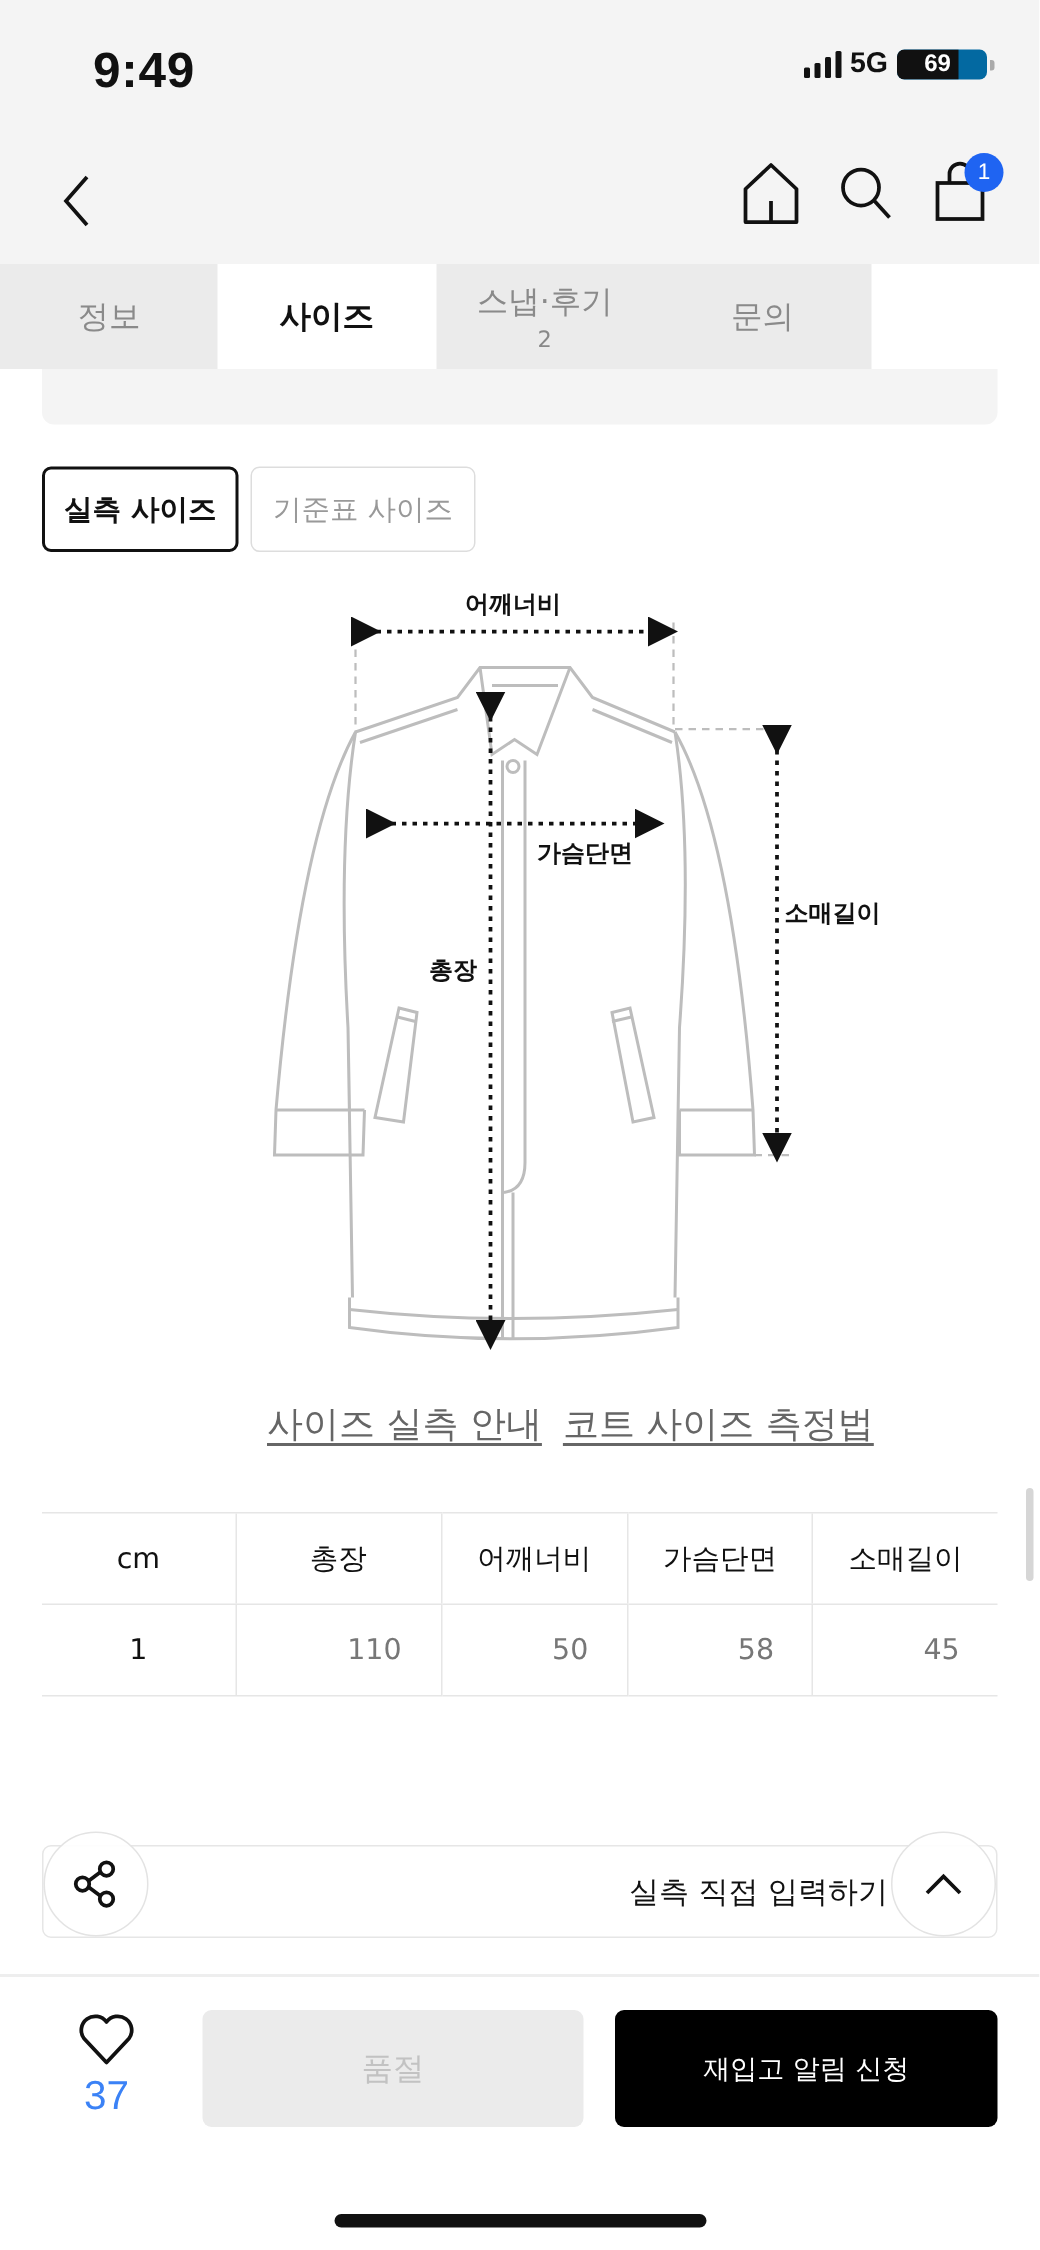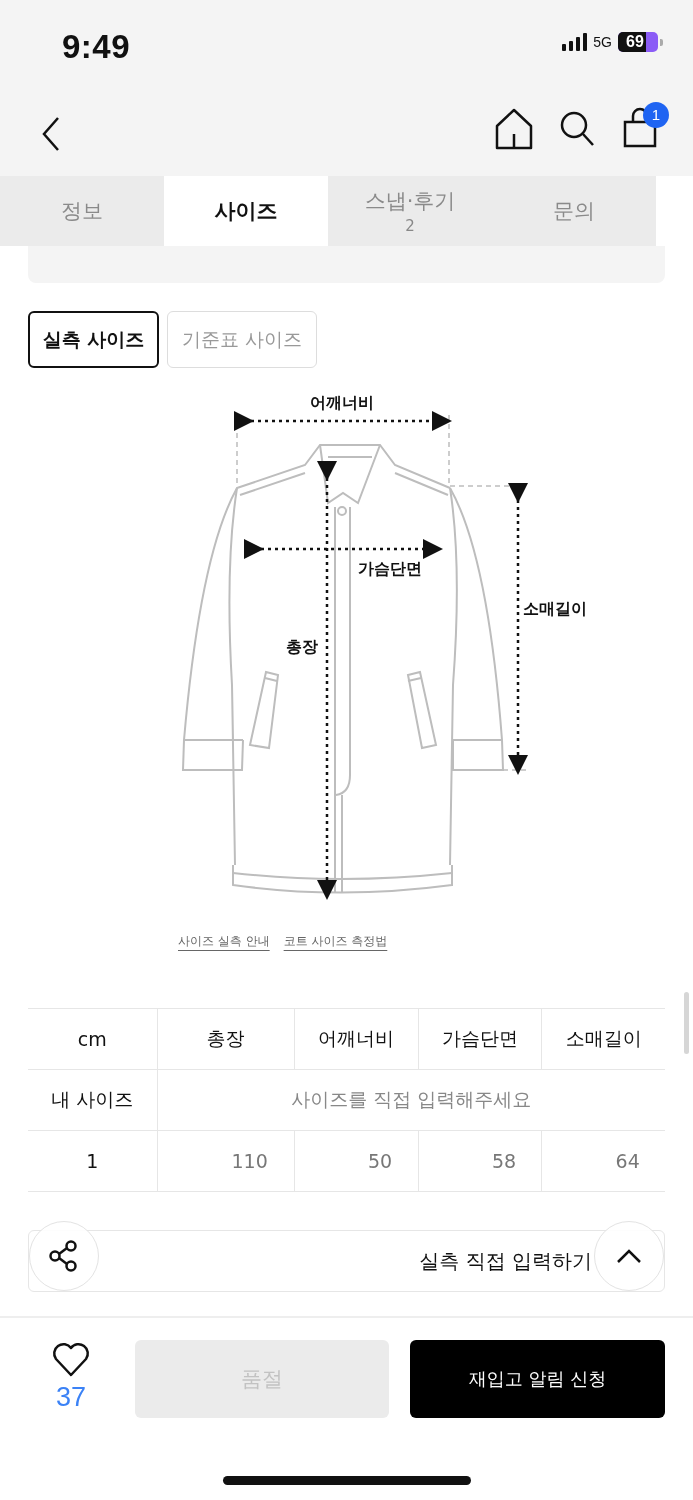--- a/index.html
+++ b/index.html
@@ -11,48 +11,48 @@
     position: relative;
   }
   .status-bar {
     position: absolute; left: 0; top: 0; width: 693px; height: 90px;
     background: #f4f4f4;
   }
   .status-time { position: absolute; left: 62px; top: 28px; font-size: 33px; font-weight: bold; letter-spacing: 0.5px; font-family: "Liberation Sans", sans-serif; }
   .status-right { position: absolute; right: 30px; top: 32px; display: flex; align-items: center; gap: 6px; }
   .signal { display: flex; align-items: flex-end; gap: 3px; height: 18px; }
   .signal span { width: 4px; background: #111; border-radius: 1px; display: block; }
-  .net { font-size: 14px; font-weight: 400; font-family: "Liberation Sans", sans-serif; }
-  .battery { position: relative; width: 40px; height: 20px; border-radius: 5px; background: #8b5cf6; overflow: hidden; }
+  .net { font-size: 19px; font-weight: 700; font-family: "Liberation Sans", sans-serif; }
+  .battery { position: relative; width: 60px; height: 20px; border-radius: 5px; background: #0369a1; overflow: hidden; }
   .battery .fill { position: absolute; left: 0; top: 0; bottom: 0; width: 69%; background: #111; }
   .battery .txt { position: absolute; left: 0; right: 6px; top: 0; line-height: 20px; text-align: center; color: #fff; font-size: 16px; font-weight: bold; font-family: "Liberation Sans", sans-serif; }
   .battery-tip { width: 3px; height: 7px; background: #aaa; border-radius: 0 2px 2px 0; margin-left: -4px; }
 
   .nav-bar { position: absolute; left: 0; top: 90px; width: 693px; height: 86px; background: #f4f4f4; }
   .nav-back { position: absolute; left: 36px; top: 18px; width: 36px; height: 44px; cursor: pointer; }
   .nav-icons { position: absolute; right: 30px; top: 16px; display: flex; gap: 22px; align-items: center; }
   .nav-icon { width: 42px; height: 44px; position: relative; cursor: pointer; }
   .cart-badge { position: absolute; right: -6px; top: -4px; width: 26px; height: 26px; border-radius: 50%; background: #1f64f2; color: #fff; font-size: 15px; line-height: 26px; text-align: center; font-family: "Liberation Sans", sans-serif; }
 
-  .tabs { position: absolute; left: 0; top: 176px; width: 656px; height: 70px; background: #ebebeb; display: flex; }
+  .tabs { position: absolute; left: 0; top: 176px; width: 581px; height: 70px; background: #ebebeb; display: flex; }
   .tab { flex: 1; display: flex; flex-direction: column; align-items: center; justify-content: center; font-size: 21px; color: #8a8a8a; cursor: pointer; }
   .tab.active { background: #fff; color: #111; font-weight: bold; }
   .tab .count { font-size: 15px; color: #888; margin-top: 2px; }
 
   .gray-box { position: absolute; left: 28px; top: 246px; width: 637px; height: 37px; background: #f4f4f4; border-radius: 0 0 8px 8px; }
 
   .size-toggle { position: absolute; left: 28px; top: 311px; display: flex; gap: 8px; }
   .toggle-btn { height: 57px; padding: 0 12px; border-radius: 6px; font-size: 19px; display: flex; align-items: center; cursor: pointer; background: #fff; }
   .toggle-btn.active { border: 2px solid #111; color: #111; font-weight: bold; width: 131px; justify-content: center; }
   .toggle-btn.inactive { border: 1.5px solid #ddd; color: #999; width: 150px; justify-content: center; }
 
   .diagram { position: absolute; left: 170px; top: 385px; width: 440px; height: 520px; }
   .diagram-label { position: absolute; font-size: 16px; font-weight: bold; color: #111; }
 
-  .guide-links { position: absolute; top: 933px; left: 178px; display: flex; gap: 14px; font-size: 12px; }
+  .guide-links { position: absolute; top: 933px; left: 178px; display: flex; gap: 14px; font-size: 24px; }
   .guide-links a { color: #666; text-decoration: underline; text-underline-offset: 5px; cursor: pointer; }
 
   .size-table { position: absolute; left: 28px; top: 1008px; width: 637px; border-collapse: collapse; font-size: 19px; }
   .size-table td { height: 61px; text-align: center; border-top: 1.5px solid #e6e6e6; border-bottom: 1.5px solid #e6e6e6; border-left: 1.5px solid #e6e6e6; }
   .size-table td:first-child { border-left: none; color: #111; width: 129px; }
   .size-table .hdr td { color: #111; }
   .size-table .val { color: #777; padding-left: 48px; }
   .size-table .placeholder { color: #888; cursor: pointer; }
 
   .scrollbar { position: absolute; right: 4px; top: 992px; width: 5px; height: 62px; border-radius: 3px; background: #d6d6d6; }
@@ -216,29 +216,25 @@
 <table class="size-table">
   <tbody>
       <tr class="hdr">
     <td>cm</td>
     <td>총장</td>
     <td>어깨너비</td>
     <td>가슴단면</td>
     <td>소매길이</td>
   </tr>
   <tr>
-    <td>내 사이즈</td>
-    <td colspan="4" class="placeholder">사이즈를 직접 입력해주세요</td>
-  </tr>
-  <tr>
     <td>1</td>
     <td class="val">110</td>
     <td class="val">50</td>
     <td class="val">58</td>
-    <td class="val">64</td>
+    <td class="val">45</td>
   </tr>
 </tbody>
   </table>
 
 <div class="action-row">
   <div class="action-btn right">실측 직접 입력하기</div>
 </div>
 
 <div class="float-btn float-share">
   <svg width="34" height="34" viewBox="0 0 34 34">

